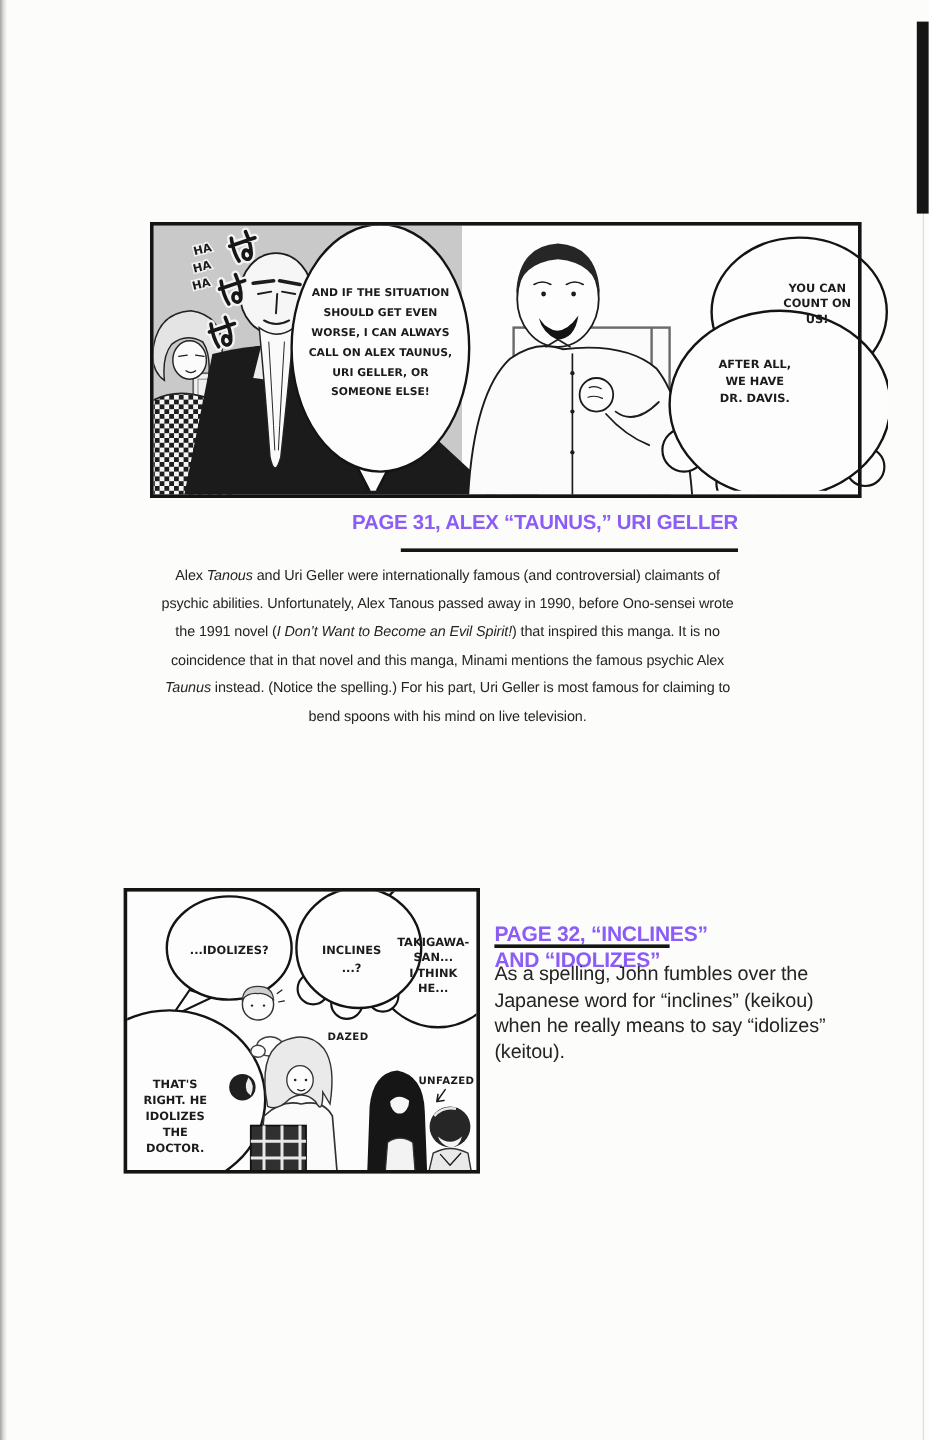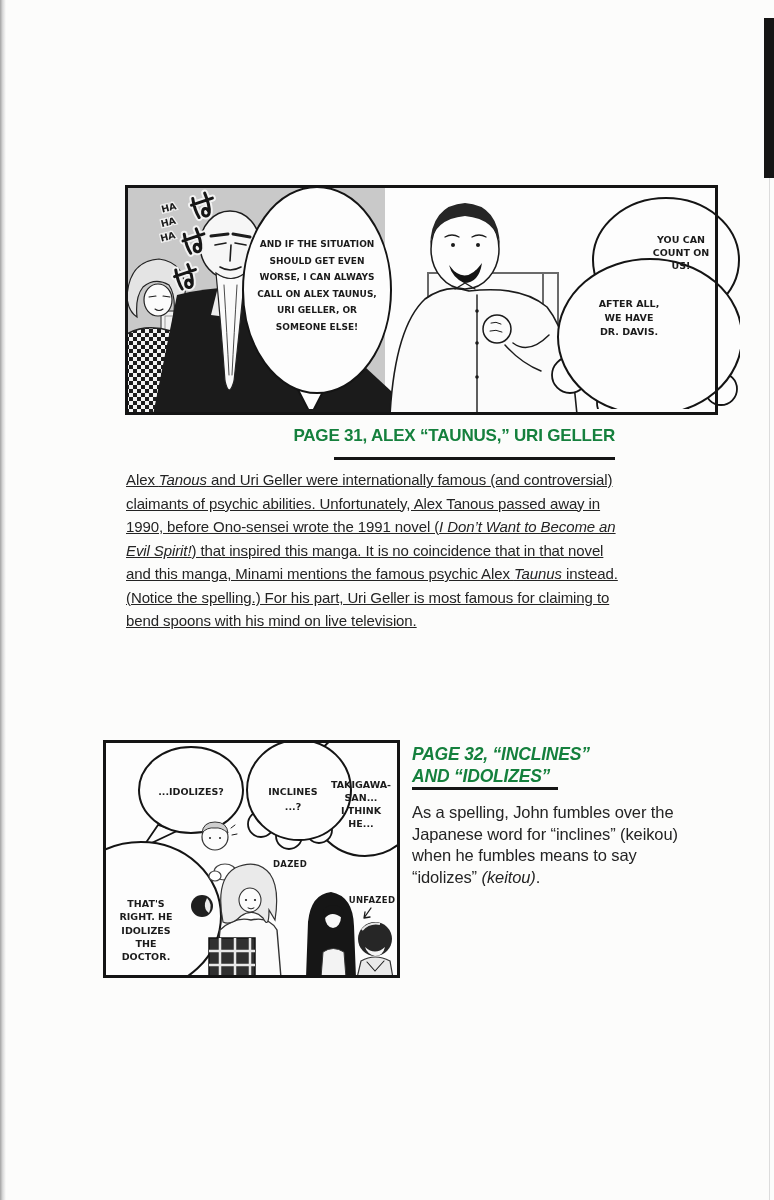--- a/index.html
+++ b/index.html
@@ -18,32 +18,32 @@
   
   .edge-left {
     left:0; top:0; width:6px; height:1200px;
     background:linear-gradient(to right,#a3a3a3 0%,#d9d9d9 45%,rgba(255,255,255,0) 100%);
   }
   .edge-right-line { left:769px; top:40px; width:1px; height:1160px; background:#dcdcdc; }
   .cover-tab { left:764px; top:18px; width:10px; height:160px; background:#151515; }
 
   
   .note-heading {
-    font-weight:bold; color:#15803d;
+    font-weight:bold; color:#8b5cf6;
     font-size:17px; letter-spacing:-0.2px;
   }
   #note1-heading { left:125px; top:426px; width:490px; text-align:right; }
-  #note2-heading { left:412px; top:744px; width:260px; line-height:21.5px; font-size:17.5px;font-style:italic; }
+  #note2-heading { left:412px; top:768px; width:260px; line-height:21.5px; font-size:17.5px; }
   .rule { background:#151515; height:3px; }
   #rule1 { left:334px; top:457px; width:281px; }
   #rule2 { left:412px; top:787px; width:146px; }
   .note-body { margin:0; color:#242424; }
   #note1-body {
     left:126px; top:468px; width:494px;
-    text-align:left; font-size:15px; line-height:23.5px; letter-spacing:-0.1px;text-decoration:underline;
+    text-align:center; font-size:12px; line-height:23.5px; letter-spacing:-0.1px;
   }
   #note2-body {
     left:412px; top:802px; width:289px;
     text-align:left; font-size:16.5px; line-height:21.5px; letter-spacing:-0.1px;
   }
 
   
   svg.panel { position:absolute; overflow:visible; }
   #panel1 { left:125px; top:185px; }
   #panel2 { left:103px; top:740px; }
@@ -263,15 +263,15 @@
     <text class="btx t95" x="43" y="167"><tspan x="43" y="167">THAT'S</tspan><tspan x="43" y="180.3">RIGHT. HE</tspan><tspan x="43" y="193.6">IDOLIZES</tspan><tspan x="43" y="206.9">THE</tspan><tspan x="43" y="220.2">DOCTOR.</tspan></text>
     <text class="btx t85" x="187" y="127">DAZED</text>
     <text class="btx t85" x="269" y="163">UNFAZED</text>
   </svg>
 
   <div class="abs note-heading" id="note2-heading">
       <div>PAGE 32, “INCLINES”</div>
       <div>AND “IDOLIZES”</div>
     </div>
   <div class="abs rule" id="rule2"></div>
-  <p class="abs note-body" id="note2-body"><span>As a spelling, John fumbles over the Japanese word for “inclines” </span><span style="">(keikou)</span><span> when he fumbles means to say “idolizes” </span><span style="font-style: italic;">(keitou)</span><span>.</span></p>
+  <p class="abs note-body" id="note2-body"><span>As a spelling, John fumbles over the Japanese word for “inclines” </span><span style="">(keikou)</span><span> when he really means to say “idolizes” </span><span style="">(keitou)</span><span>.</span></p>
 
 </div>
 
 </body></html>

